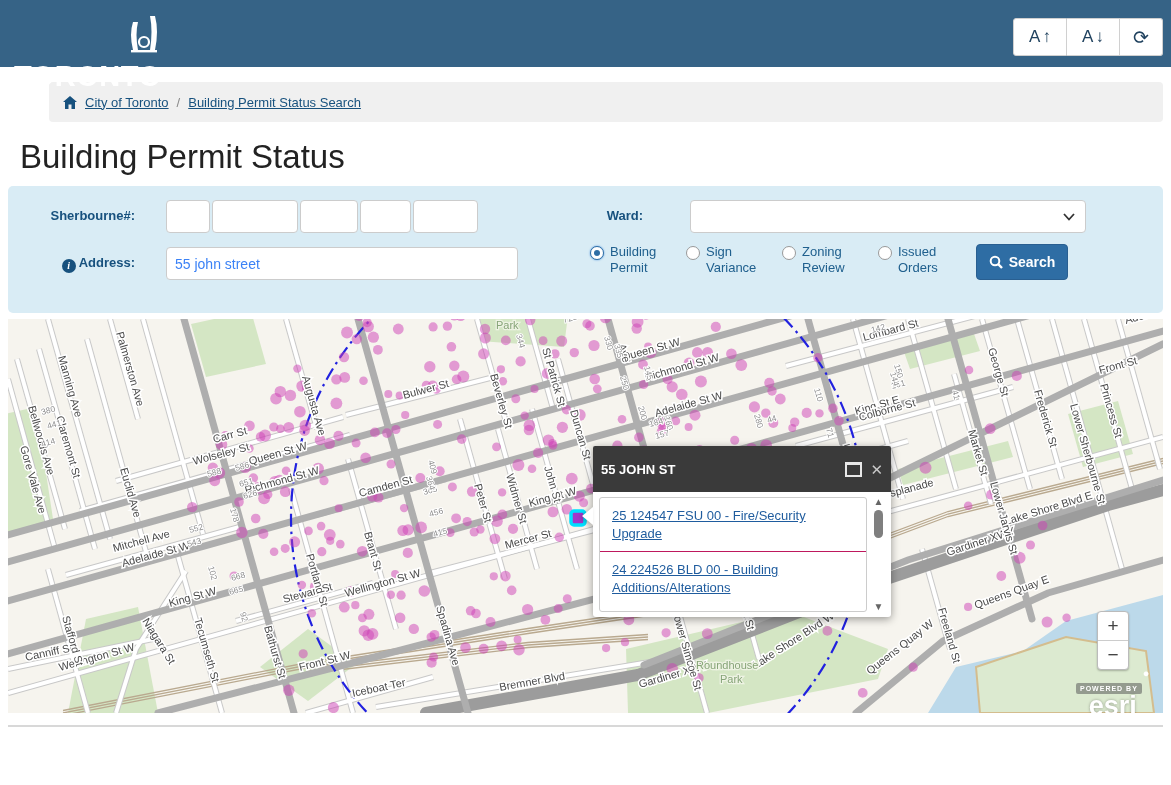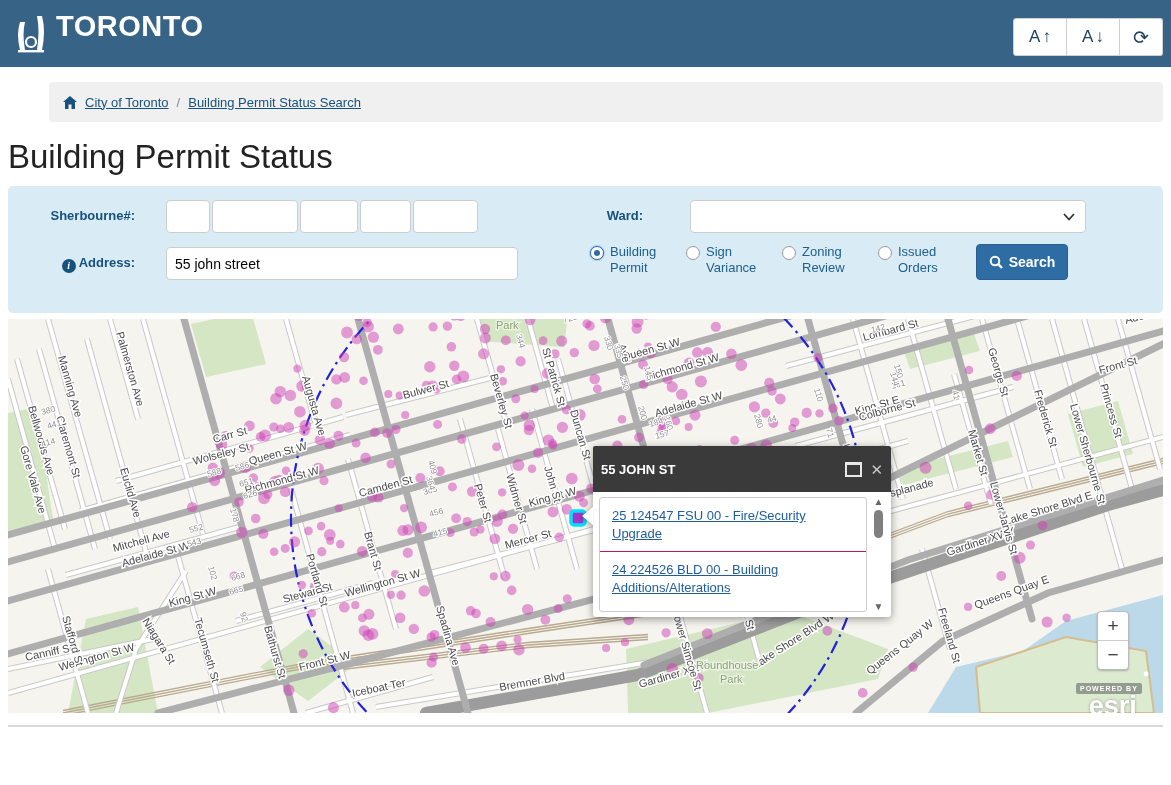--- a/index.html
+++ b/index.html
@@ -1,38 +1,38 @@
 <!DOCTYPE html>
 <html><head>
 <meta charset="utf-8">
 <style>
   html,body{margin:0;padding:0;background:#fff;font-family:"Liberation Sans","DejaVu Sans",sans-serif;width:1171px;height:785px;overflow:hidden;}
   .topbar{height:67px;background:#366386;position:relative;}
-  .logo{position:absolute;left:14px;top:12px;display:flex;align-items:flex-start;gap:8px;color:#fff;}
+  .logo{position:absolute;left:14px;top:12px;display:flex;align-items:flex-end;gap:8px;color:#fff;flex-direction:column;}
   .logo-text{font-size:29px;font-weight:bold;letter-spacing:.5px;line-height:1;}
   .font-controls{position:absolute;right:8px;top:18px;display:flex;}
   .fc-btn{background:#fff;border:1px solid #d0d0d0;border-left:none;min-width:52px;height:36px;display:flex;align-items:center;justify-content:center;font-size:17px;color:#20425f;cursor:pointer;gap:2px;}
   .fc-btn:first-child{border-left:1px solid #d0d0d0;border-radius:3px 0 0 3px;}
   .fc-btn:last-child{border-radius:0 3px 3px 0;min-width:42px;font-size:19px;}
   .container{padding:0 8px;}
   .breadcrumb{margin-top:15px;background:#f0f0f0;border-radius:4px;height:40px;display:flex;align-items:center;padding:0 14px;font-size:13px;color:#666;gap:8px;margin-left:41px;}
   .breadcrumb a{color:#17517e;text-decoration:underline;}
   .crumb-sep{color:#888;}
-  h1{font-size:33px;font-weight:500;color:#222;margin:16px 0 10px 0;}
+  h1{font-size:33px;font-weight:500;color:#222;margin:16px 0 10px 12px;}
   .panel{background:#d9ecf5;border-radius:5px;height:127px;position:relative;margin-bottom:6px;}
   .flabel{position:absolute;font-size:13px;font-weight:bold;color:#17517e;text-align:right;}
   .app-fields{position:absolute;left:158px;top:14px;display:flex;gap:2px;}
   .app-fields input{height:31px;border:1px solid #ccc;border-radius:4px;background:#fff;padding:0 6px;font-size:14px;}
   .app-fields input:nth-child(1){width:30px;}
   .app-fields input:nth-child(2){width:72px;}
   .app-fields input:nth-child(3){width:44px;}
   .app-fields input:nth-child(4){width:37px;}
   .app-fields input:nth-child(5){width:51px;}
   .ward-select{position:absolute;left:682px;top:14px;width:396px;height:33px;background:#fff;border:1px solid #ccc;border-radius:4px;display:flex;align-items:center;justify-content:flex-end;padding-right:10px;box-sizing:border-box;cursor:pointer;}
-  .addr-input{position:absolute;left:158px;top:61px;width:334px;height:31px;border:1px solid #ccc;border-radius:4px;padding:0 8px;font-size:14px;color:#000000;}
+  .addr-input{position:absolute;left:158px;top:61px;width:334px;height:31px;border:1px solid #ccc;border-radius:4px;padding:0 8px;font-size:14px;color:#3b82f6;}
   .info-badge{display:inline-block;width:14px;height:14px;border-radius:50%;background:#17517e;color:#fff;font-size:10px;font-weight:bold;text-align:center;line-height:14px;font-family:"Liberation Serif",serif;font-style:italic;margin-right:3px;vertical-align:-2px;}
   .radios{position:absolute;left:582px;top:58px;display:flex;}
   .radio-item{display:flex;gap:6px;width:96px;cursor:pointer;}
   .radio-circle{width:14px;height:14px;border-radius:50%;background:#fff;border:1px solid #999;box-sizing:border-box;margin-top:2px;flex:none;position:relative;}
   .radio-circle.sel{border:1px solid #2e6da4;box-shadow:0 0 2px #4a90d9;}
   .radio-circle.sel::after{content:"";position:absolute;left:3px;top:3px;width:6px;height:6px;border-radius:50%;background:#2e6da4;}
   .radio-label{font-size:13px;color:#20608e;line-height:1.25;}
   .search-btn{position:absolute;left:968px;top:58px;width:90px;height:34px;background:#2e6da4;border:1px solid #295f91;border-radius:4px;color:#fff;font-size:14px;font-weight:bold;display:flex;align-items:center;justify-content:center;gap:6px;cursor:pointer;}
   .map-wrap{position:relative;width:1155px;height:394px;background:#f6f4ee;overflow:hidden;}
   .popup{position:absolute;left:585px;top:127px;width:298px;background:#fff;border-radius:3px;box-shadow:0 2px 8px rgba(0,0,0,.4);}

